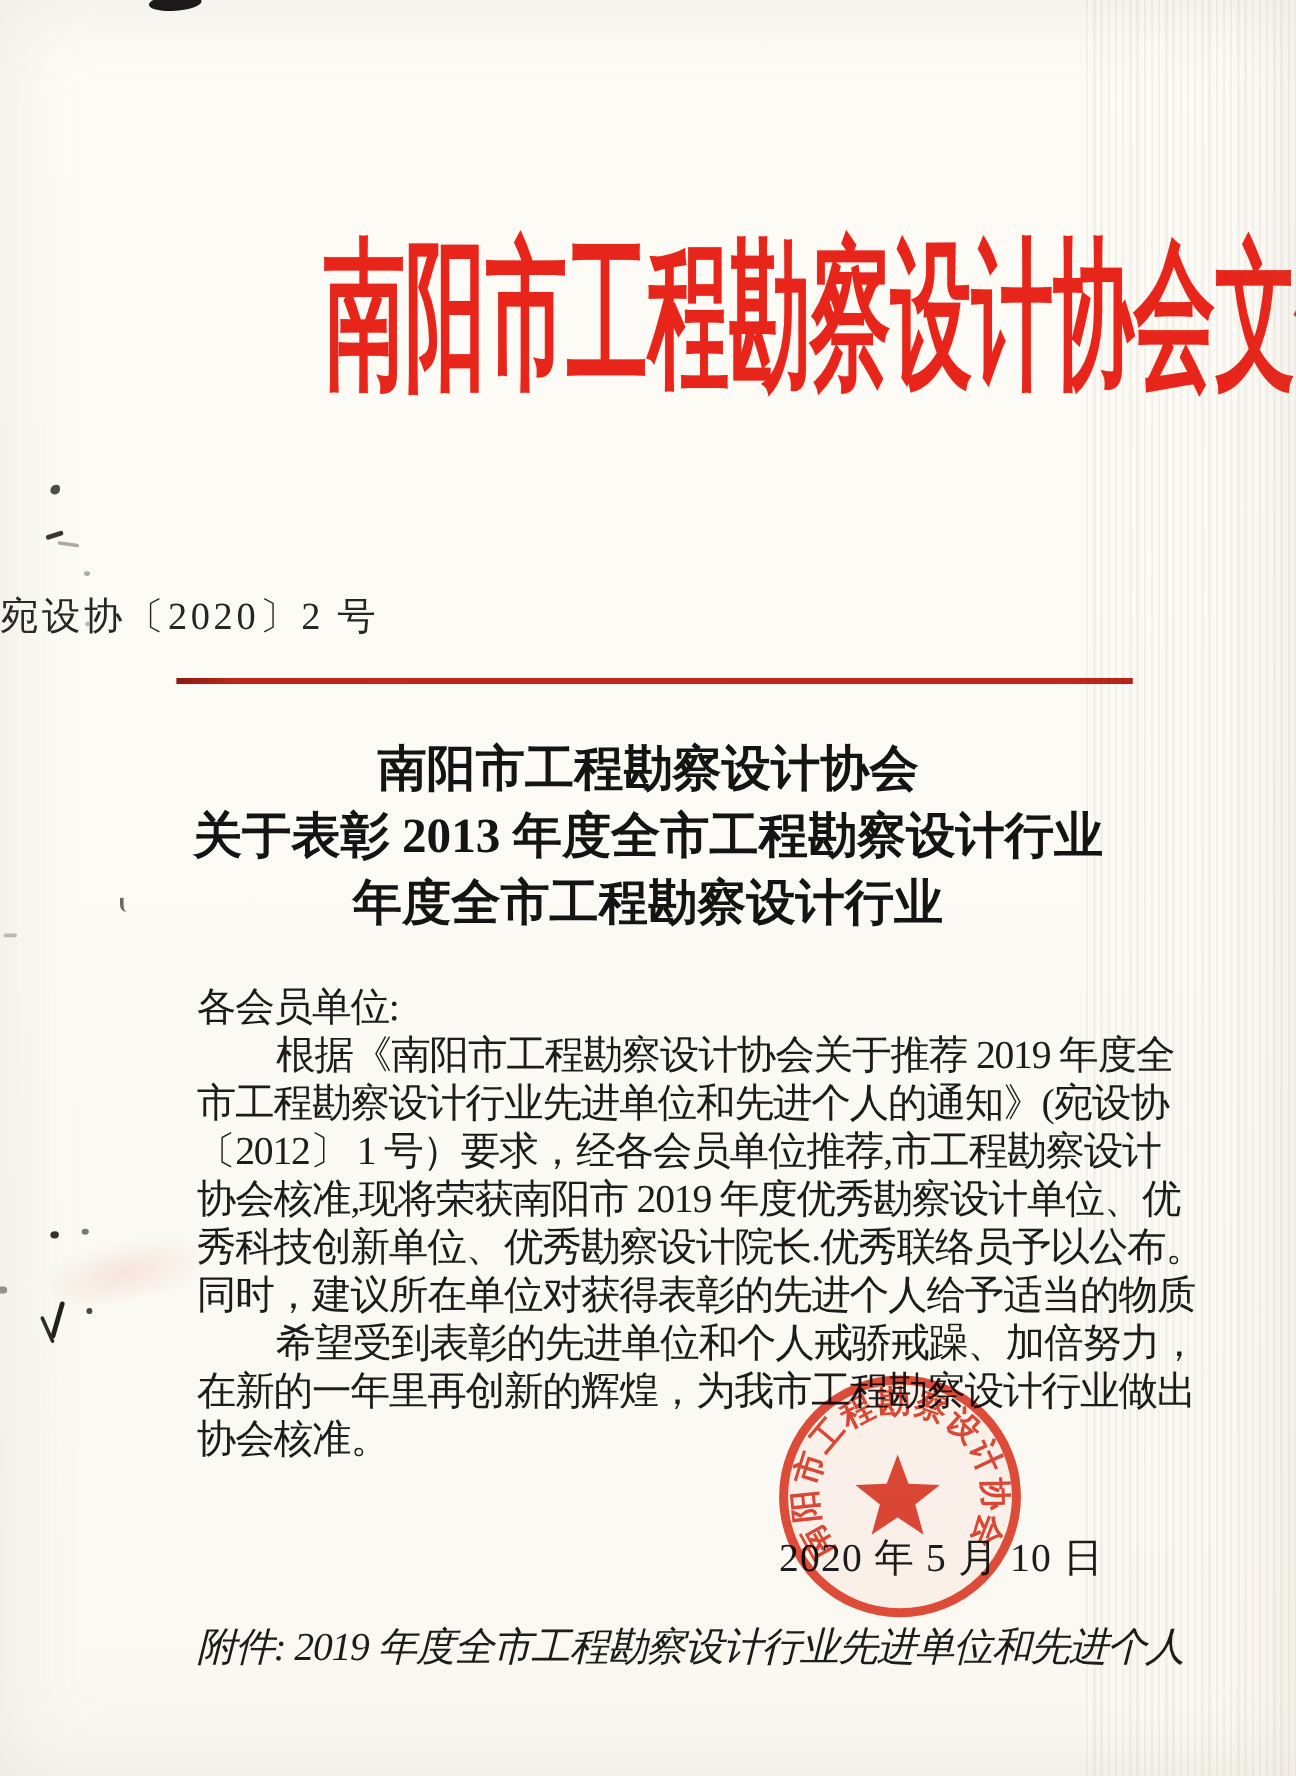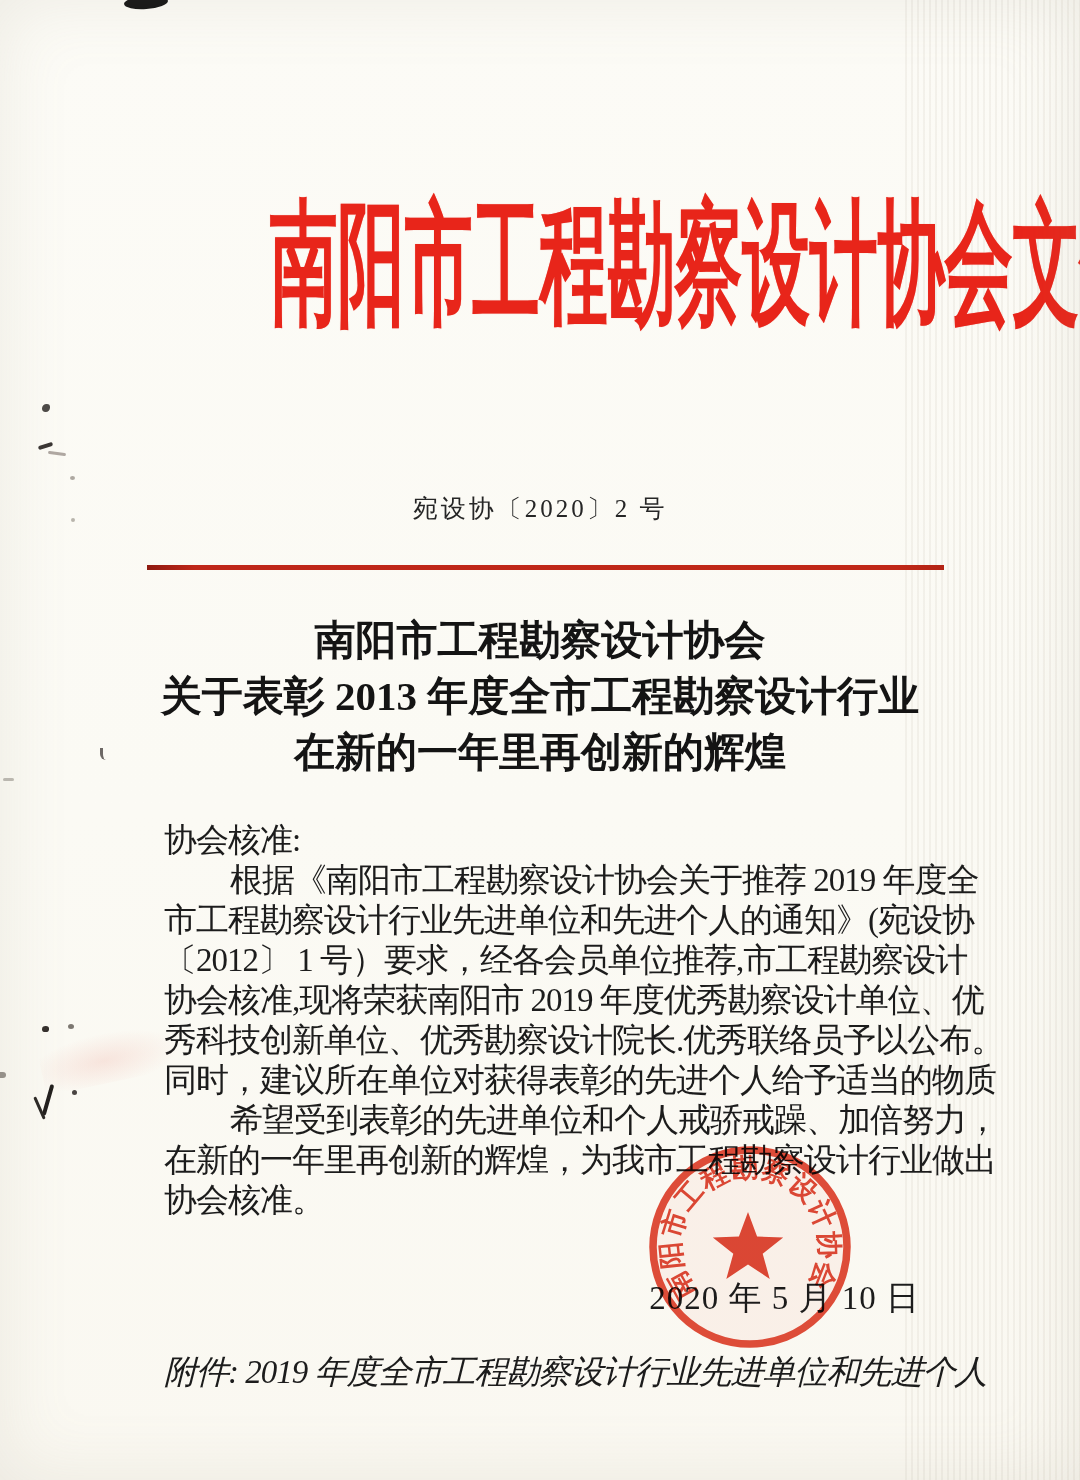--- a/index.html
+++ b/index.html
@@ -21,21 +21,21 @@
   .header-title {
     position:absolute; top:190px; left:0; width:100%;
     text-align:center; white-space:nowrap;
     font-weight:bold; font-size:135px; line-height:150px;
     color:#e8251a;
     transform:scaleX(.5); transform-origin:50% 50%;
     text-shadow:0 0 1px rgba(232,37,26,.55);
   }
   .doc-number {
     position:absolute; top:492px; left:0; width:100%;
-    text-align:center; font-size:25px; letter-spacing:3px; color:#262626;
+    text-align:left; font-size:32px; letter-spacing:3px; color:#262626;
   }
   .red-line {
     position:absolute; left:147px; top:565px; width:797px; height:5px;
     background:linear-gradient(90deg,#8e1a10,#bf2719 6%,#c02818 94%,#b32415);
   }
   .doc-title {
     position:absolute; top:612px; left:0; width:100%;
     text-align:center; font-weight:bold; font-size:41px; line-height:56px;
     color:#141414;
   }
@@ -91,25 +91,25 @@
 
   <div class="header-title">南阳市工程勘察设计协会文件</div>
 
   <div class="doc-number">宛设协〔2020〕2 号</div>
 
   <div class="red-line"></div>
 
   <div class="doc-title">
     <div class="t">南阳市工程勘察设计协会</div>
     <div class="t">关于表彰 2013 年度全市工程勘察设计行业</div>
-    <div class="t">在新的一年里再创新的辉煌</div>
+    <div class="t">年度全市工程勘察设计行业</div>
   </div>
 
   <div class="body-block">
-    <div class="line">协会核准:</div>
+    <div class="line">各会员单位:</div>
     <div class="line indent">根据《南阳市工程勘察设计协会关于推荐 2019 年度全</div>
     <div class="line">市工程勘察设计行业先进单位和先进个人的通知》(宛设协</div>
     <div class="line">〔2012〕 1 号）要求，经各会员单位推荐,市工程勘察设计</div>
     <div class="line">协会核准,现将荣获南阳市 2019 年度优秀勘察设计单位、优</div>
     <div class="line">秀科技创新单位、优秀勘察设计院长.优秀联络员予以公布。</div>
     <div class="line">同时，建议所在单位对获得表彰的先进个人给予适当的物质</div>
     <div class="line indent">希望受到表彰的先进单位和个人戒骄戒躁、加倍努力，</div>
     <div class="line">在新的一年里再创新的辉煌，为我市工程勘察设计行业做出</div>
     <div class="line">协会核准。</div>
   </div>

